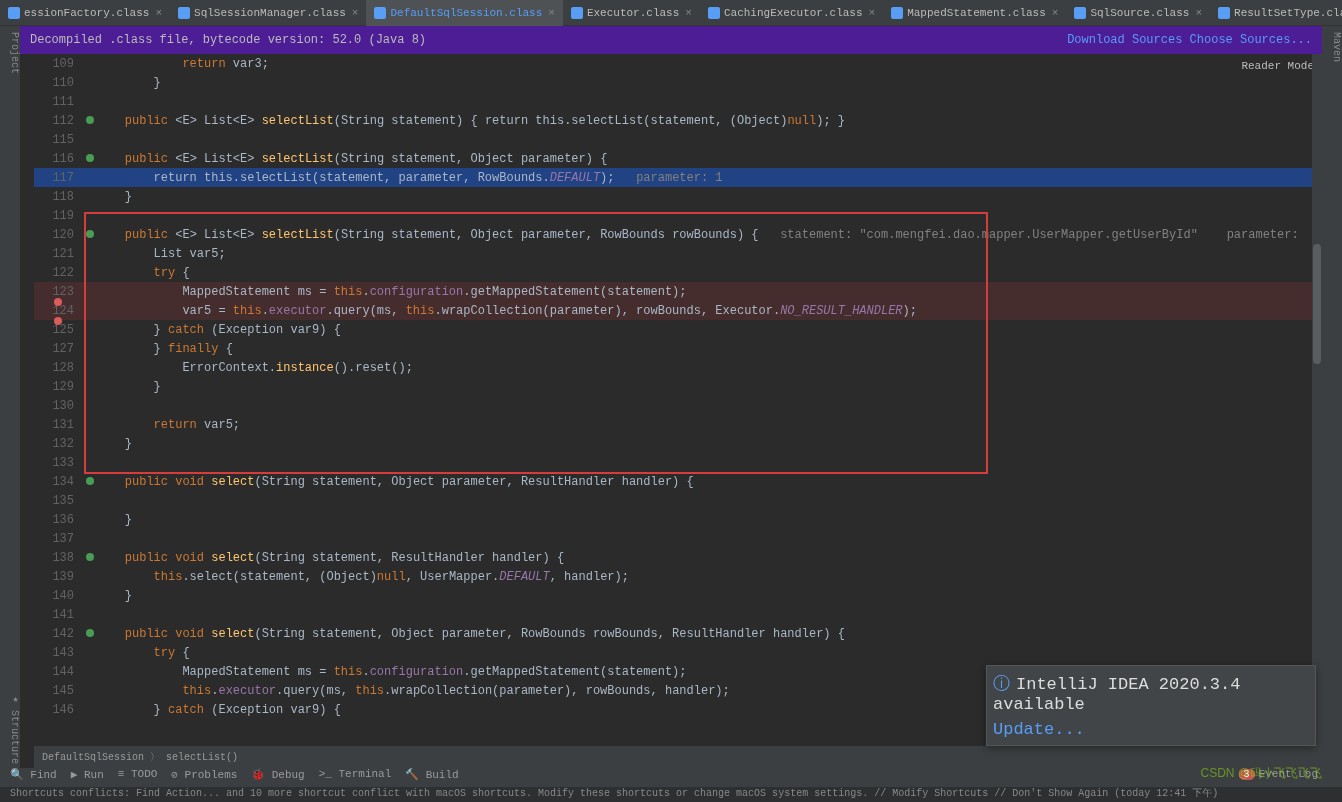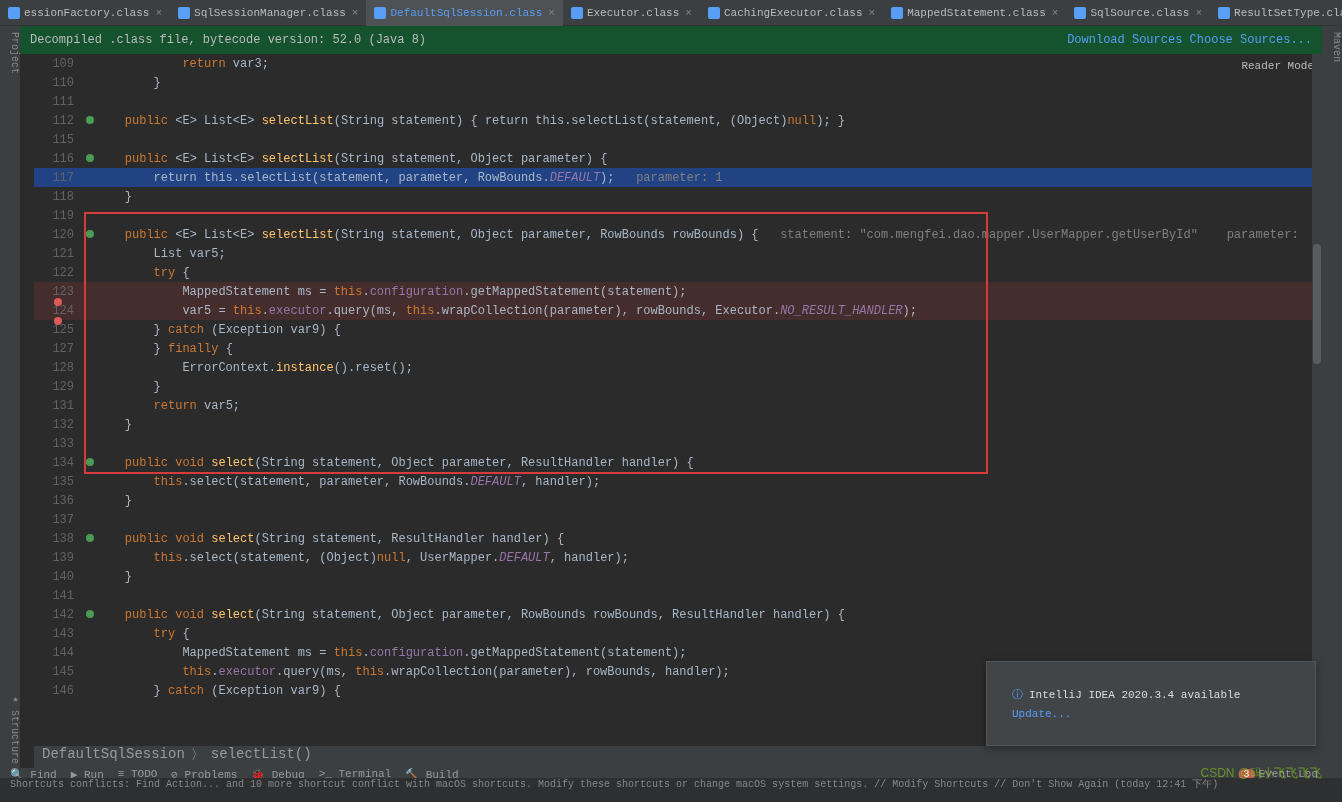--- a/index.html
+++ b/index.html
@@ -7,21 +7,21 @@
 .tabs{display:flex;background:#3c3f41;height:26px;align-items:center;border-bottom:1px solid #323232}
 .tab{display:flex;align-items:center;padding:0 8px;height:26px;font-size:11px;color:#bbb;cursor:pointer;white-space:nowrap}
 .tab.active{background:#4e5254;color:#fff}
 .tab.blue{color:#589df6}
 .tab .ico{width:12px;height:12px;margin-right:4px;border-radius:2px}
 .ico-j{background:#589df6}
 .tab .close{margin-left:6px;color:#888}
 .sidebar-left{position:absolute;left:0;top:26px;bottom:0;width:20px;background:#3c3f41;writing-mode:vertical-rl;text-orientation:mixed;font-size:10px;color:#888;padding-top:6px}
 .sidebar-right{position:absolute;right:0;top:26px;bottom:0;width:20px;background:#3c3f41;writing-mode:vertical-rl;font-size:10px;color:#888;padding-top:6px}
 .sidebar-bottom-tools{position:absolute;left:0;bottom:34px;width:20px;background:#3c3f41;font-size:10px;color:#888;writing-mode:vertical-rl;text-orientation:mixed;display:flex;flex-direction:column;gap:10px;padding:4px 0}
-.info-bar{position:absolute;left:20px;right:20px;top:26px;height:28px;background:#14532d;display:flex;align-items:center;padding:0 10px;font-size:12px;color:#bbbbbb;justify-content:space-between}
+.info-bar{position:absolute;left:20px;right:20px;top:26px;height:28px;background:#4c1d95;display:flex;align-items:center;padding:0 10px;font-size:12px;color:#bbbbbb;justify-content:space-between}
 .info-bar .links{color:#589df6}
 .info-bar .links span{cursor:pointer}
 .reader-mode{position:absolute;right:28px;top:60px;color:#bbb;font-size:11px;cursor:pointer}
 .editor{position:absolute;left:34px;right:20px;top:54px;bottom:34px;overflow:hidden}
 .gutter{width:48px;text-align:right;color:#606366;padding-right:8px;user-select:none}
 .gutter-icons{width:14px}
 .code-area{display:flex;flex-direction:column}
 .line{display:flex;height:19px;align-items:center;white-space:pre}
 .highlighted{background:#214283}
 .breakpoint{position:relative}
@@ -30,28 +30,28 @@
 .red-box{position:absolute;border:2px solid #d63c3c;pointer-events:none}
 .kw{color:#cc7832}
 .str{color:#6a8759}
 .type{color:#a9b7c6}
 .fn{color:#ffc66d}
 .fld{color:#9876aa}
 .cmt{color:#808080;}
 .ital{font-style:italic;color:#9876aa}
 .gutter-flag{display:inline-block;width:8px;height:8px;margin-left:4px}
 .flag-green{background:#499c54;border-radius:50%}
-.breadcrumb{position:absolute;left:34px;right:20px;bottom:34px;height:22px;background:#3c3f41;display:flex;align-items:flex-start;padding:0 8px;font-size:14px;color:#999}
+.breadcrumb{position:absolute;left:34px;right:20px;bottom:34px;height:22px;background:#3c3f41;display:flex;align-items:center;padding:0 8px;font-size:10px;color:#999}
 .breadcrumb span{margin-right:6px}
 .bottom-bar{position:absolute;left:0;right:0;bottom:14px;height:20px;background:#3c3f41;display:flex;align-items:flex-start;padding:0 10px;font-size:11px;color:#999}
 .bottom-bar .item{margin-right:14px;cursor:pointer}
 .bottom-bar .spacer{flex:1}
 .badge{background:#c75450;color:#fff;border-radius:8px;padding:0 5px;font-size:10px;margin-right:4px}
-.status{position:absolute;left:0;right:0;bottom:0;height:24px;background:#2d2f30;font-size:10px;color:#888;padding:0 10px;line-height:14px;white-space:nowrap;overflow:hidden}
-.popup{position:absolute;right:26px;bottom:56px;width:330px;background:#414547;border:1px solid #555;padding:25px;font-size:11px;color:#bbb;box-shadow:0 2px 8px rgba(0,0,0,.4)}
+.status{position:absolute;left:0;right:0;bottom:0;height:15px;background:#2d2f30;font-size:10px;color:#888;padding:0 10px;line-height:14px;white-space:nowrap;overflow:hidden}
+.popup{position:absolute;right:26px;bottom:56px;width:330px;background:#414547;border:1px solid #555;padding:6px;font-size:17px;color:#bbb;box-shadow:0 2px 8px rgba(0,0,0,.4)}
 .popup .title{color:#ddd;margin-bottom:6px}
 .popup .link{color:#589df6;cursor:pointer}
 .popup .info-icon{color:#589df6;margin-right:6px}
 .scrollbar{position:absolute;right:20px;top:54px;bottom:56px;width:10px;background:#3c3f41}
 .scrollbar-thumb{position:absolute;left:1px;right:1px;top:190px;height:120px;background:#5a5d5f;border-radius:4px}
 .watermark{position:absolute;right:20px;bottom:20px;color:#84cc16;font-size:12px;opacity:.6;font-family:Liberation Sans, sans-serif}
 </style>
 </head>
 <body>
 
@@ -94,25 +94,26 @@
       <div class="line"><span class="gutter">119</span><span class="gutter-icons"></span><span><span></span></span></div>
       <div class="line"><span class="gutter">120</span><span class="gutter-icons"><span class="gutter-flag flag-green"></span></span><span><span>    </span><span class="kw">public</span><span> &lt;</span><span class="type">E</span><span>&gt; List&lt;</span><span class="type">E</span><span>&gt; </span><span class="fn">selectList</span><span>(String statement, Object parameter, RowBounds rowBounds) {   </span><span class="cmt">statement: "com.mengfei.dao.mapper.UserMapper.getUserById"    parameter:</span></span></div>
       <div class="line"><span class="gutter">121</span><span class="gutter-icons"></span><span><span>        List var5;</span></span></div>
       <div class="line"><span class="gutter">122</span><span class="gutter-icons"></span><span><span>        </span><span class="kw">try</span><span> {</span></span></div>
       <div class="line bp-line"><span class="gutter">123</span><span class="gutter-icons breakpoint"></span><span><span>            MappedStatement ms = </span><span class="kw">this</span><span>.</span><span class="fld">configuration</span><span>.getMappedStatement(statement);</span></span></div>
       <div class="line bp-line"><span class="gutter">124</span><span class="gutter-icons breakpoint"></span><span><span>            var5 = </span><span class="kw">this</span><span>.</span><span class="fld">executor</span><span>.query(ms, </span><span class="kw">this</span><span>.wrapCollection(parameter), rowBounds, Executor.</span><span class="ital">NO_RESULT_HANDLER</span><span>);</span></span></div>
       <div class="line"><span class="gutter">125</span><span class="gutter-icons"></span><span><span>        } </span><span class="kw">catch</span><span> (Exception var9) {</span></span></div>
       <div class="line"><span class="gutter">127</span><span class="gutter-icons"></span><span><span>        } </span><span class="kw">finally</span><span> {</span></span></div>
       <div class="line"><span class="gutter">128</span><span class="gutter-icons"></span><span><span>            ErrorContext.</span><span class="fn">instance</span><span>().reset();</span></span></div>
       <div class="line"><span class="gutter">129</span><span class="gutter-icons"></span><span><span>        }</span></span></div>
+      <div class="line"><span class="gutter">130</span><span class="gutter-icons"></span><span><span></span></span></div>
       <div class="line"><span class="gutter">131</span><span class="gutter-icons"></span><span><span>        </span><span class="kw">return</span><span> var5;</span></span></div>
       <div class="line"><span class="gutter">132</span><span class="gutter-icons"></span><span><span>    }</span></span></div>
       <div class="line"><span class="gutter">133</span><span class="gutter-icons"></span><span><span></span></span></div>
       <div class="line"><span class="gutter">134</span><span class="gutter-icons"><span class="gutter-flag flag-green"></span></span><span><span>    </span><span class="kw">public void </span><span class="fn">select</span><span>(String statement, Object parameter, ResultHandler handler) {</span></span></div>
-      <div class="line"><span class="gutter">135</span><span class="gutter-icons"></span><span><span>        </span><span class="kw">this</span><span>.select(statement, parameter, RowBounds.</span><span class="ital">DEFAULT</span><span>, handler);</span></span></div>
+      <div class="line"><span class="gutter">135</span><span class="gutter-icons"></span></div>
       <div class="line"><span class="gutter">136</span><span class="gutter-icons"></span><span><span>    }</span></span></div>
       <div class="line"><span class="gutter">137</span><span class="gutter-icons"></span><span><span></span></span></div>
       <div class="line"><span class="gutter">138</span><span class="gutter-icons"><span class="gutter-flag flag-green"></span></span><span><span>    </span><span class="kw">public void </span><span class="fn">select</span><span>(String statement, ResultHandler handler) {</span></span></div>
       <div class="line"><span class="gutter">139</span><span class="gutter-icons"></span><span><span>        </span><span class="kw">this</span><span>.select(statement, (Object)</span><span class="kw">null</span><span>, UserMapper.</span><span class="ital">DEFAULT</span><span>, handler);</span></span></div>
       <div class="line"><span class="gutter">140</span><span class="gutter-icons"></span><span><span>    }</span></span></div>
       <div class="line"><span class="gutter">141</span><span class="gutter-icons"></span><span><span></span></span></div>
       <div class="line"><span class="gutter">142</span><span class="gutter-icons"><span class="gutter-flag flag-green"></span></span><span><span>    </span><span class="kw">public void </span><span class="fn">select</span><span>(String statement, Object parameter, RowBounds rowBounds, ResultHandler handler) {</span></span></div>
       <div class="line"><span class="gutter">143</span><span class="gutter-icons"></span><span><span>        </span><span class="kw">try</span><span> {</span></span></div>
       <div class="line"><span class="gutter">144</span><span class="gutter-icons"></span><span><span>            MappedStatement ms = </span><span class="kw">this</span><span>.</span><span class="fld">configuration</span><span>.getMappedStatement(statement);</span></span></div>
       <div class="line"><span class="gutter">145</span><span class="gutter-icons"></span><span><span>            </span><span class="kw">this</span><span>.</span><span class="fld">executor</span><span>.query(ms, </span><span class="kw">this</span><span>.wrapCollection(parameter), rowBounds, handler);</span></span></div>

